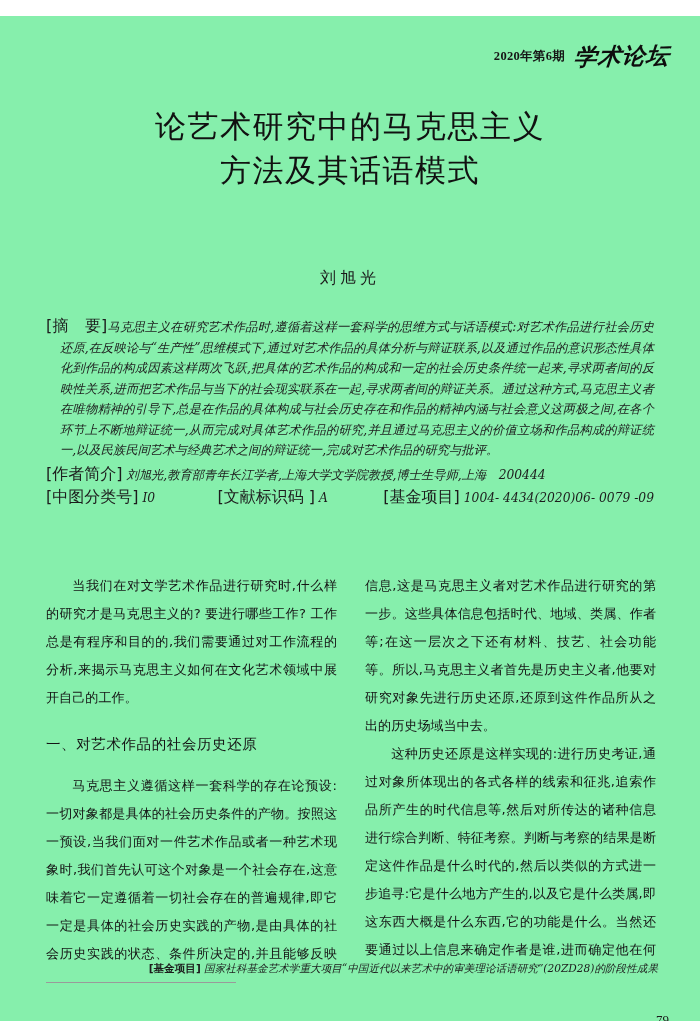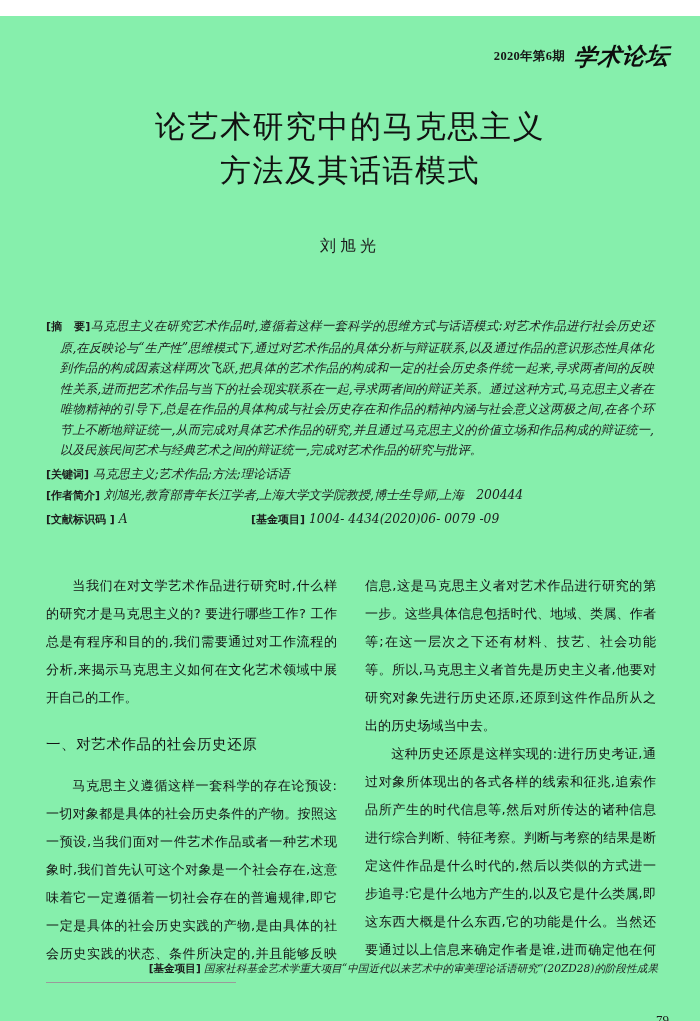--- a/index.html
+++ b/index.html
@@ -56,21 +56,21 @@
     width: 700px;
     text-align: center;
     font-family: "DejaVu Sans", "Liberation Sans", sans-serif;
     font-size: 31px;
     line-height: 44px;
     letter-spacing: 1.5px;
     color: #111;
   }
   .byline {
     position: absolute;
-    top: 220px;
+    top: 252px;
     left: 0;
     width: 700px;
     text-align: center;
     font-family: "DejaVu Serif", serif;
     font-size: 16px;
     letter-spacing: 4px;
     color: #1a1a1a;
   }
 
   
@@ -83,22 +83,22 @@
     font-style: italic;
     font-size: 12.3px;
     line-height: 20.5px;
     color: #1c1c1c;
     text-align: justify;
     text-justify: inter-ideograph;
   }
   .meta .lab {
     font-style: normal;
     font-family: "DejaVu Sans", "Liberation Sans", sans-serif;
-    font-weight: bold;
-    font-size: 11px;
+    font-weight: normal;
+    font-size: 16px;
     letter-spacing: 0;
   }
   .abstract { text-indent: 0; margin: 0 0 3px 0; padding-left: 14px; text-indent: -14px; }
   .metaline { margin: 0; padding: 0; white-space: nowrap; }
   .metaline.kw { margin-top: 2px; }
   .codes {
     display: flex;
     margin-top: 2px;
   }
   .codes .cell { white-space: nowrap; }
@@ -191,29 +191,29 @@
     <div>论艺术研究中的马克思主义</div>
     <div>方法及其话语模式</div>
   </div>
 
   <div class="byline">刘旭光</div>
 
   <div class="meta">
     <p class="abstract">
       <span class="lab">[摘　要]</span><span>马克思主义在研究艺术作品时,遵循着这样一套科学的思维方式与话语模式:对艺术作品进行社会历史还原,在反映论与“生产性”思维模式下,通过对艺术作品的具体分析与辩证联系,以及通过作品的意识形态性具体化到作品的构成因素这样两次飞跃,把具体的艺术作品的构成和一定的社会历史条件统一起来,寻求两者间的反映性关系,进而把艺术作品与当下的社会现实联系在一起,寻求两者间的辩证关系。通过这种方式,马克思主义者在唯物精神的引导下,总是在作品的具体构成与社会历史存在和作品的精神内涵与社会意义这两极之间,在各个环节上不断地辩证统一,从而完成对具体艺术作品的研究,并且通过马克思主义的价值立场和作品构成的辩证统一,以及民族民间艺术与经典艺术之间的辩证统一,完成对艺术作品的研究与批评。</span>
     </p>
-    <p class="metaline kw">
-      <span class="lab">[关键词]</span>
-      <span>马克思主义;艺术作品;方法;理论话语</span>
-    </p>
     <p class="metaline">
       <span class="lab">[作者简介]</span>
       <span>刘旭光,教育部青年长江学者,上海大学文学院教授,博士生导师,上海　200444</span>
     </p>
     <div class="codes">
+      <span class="cell c1">
+        <span class="lab">[中图分类号]</span>
+        <span>I0</span>
+      </span>
       <span class="cell c2">
         <span class="lab">[文献标识码 ]</span>
         <span>A</span>
       </span>
       <span class="cell c3">
         <span class="lab">[基金项目]</span>
         <span>1004- 4434(2020)06- 0079 -09</span>
       </span>
     </div>
   </div>

